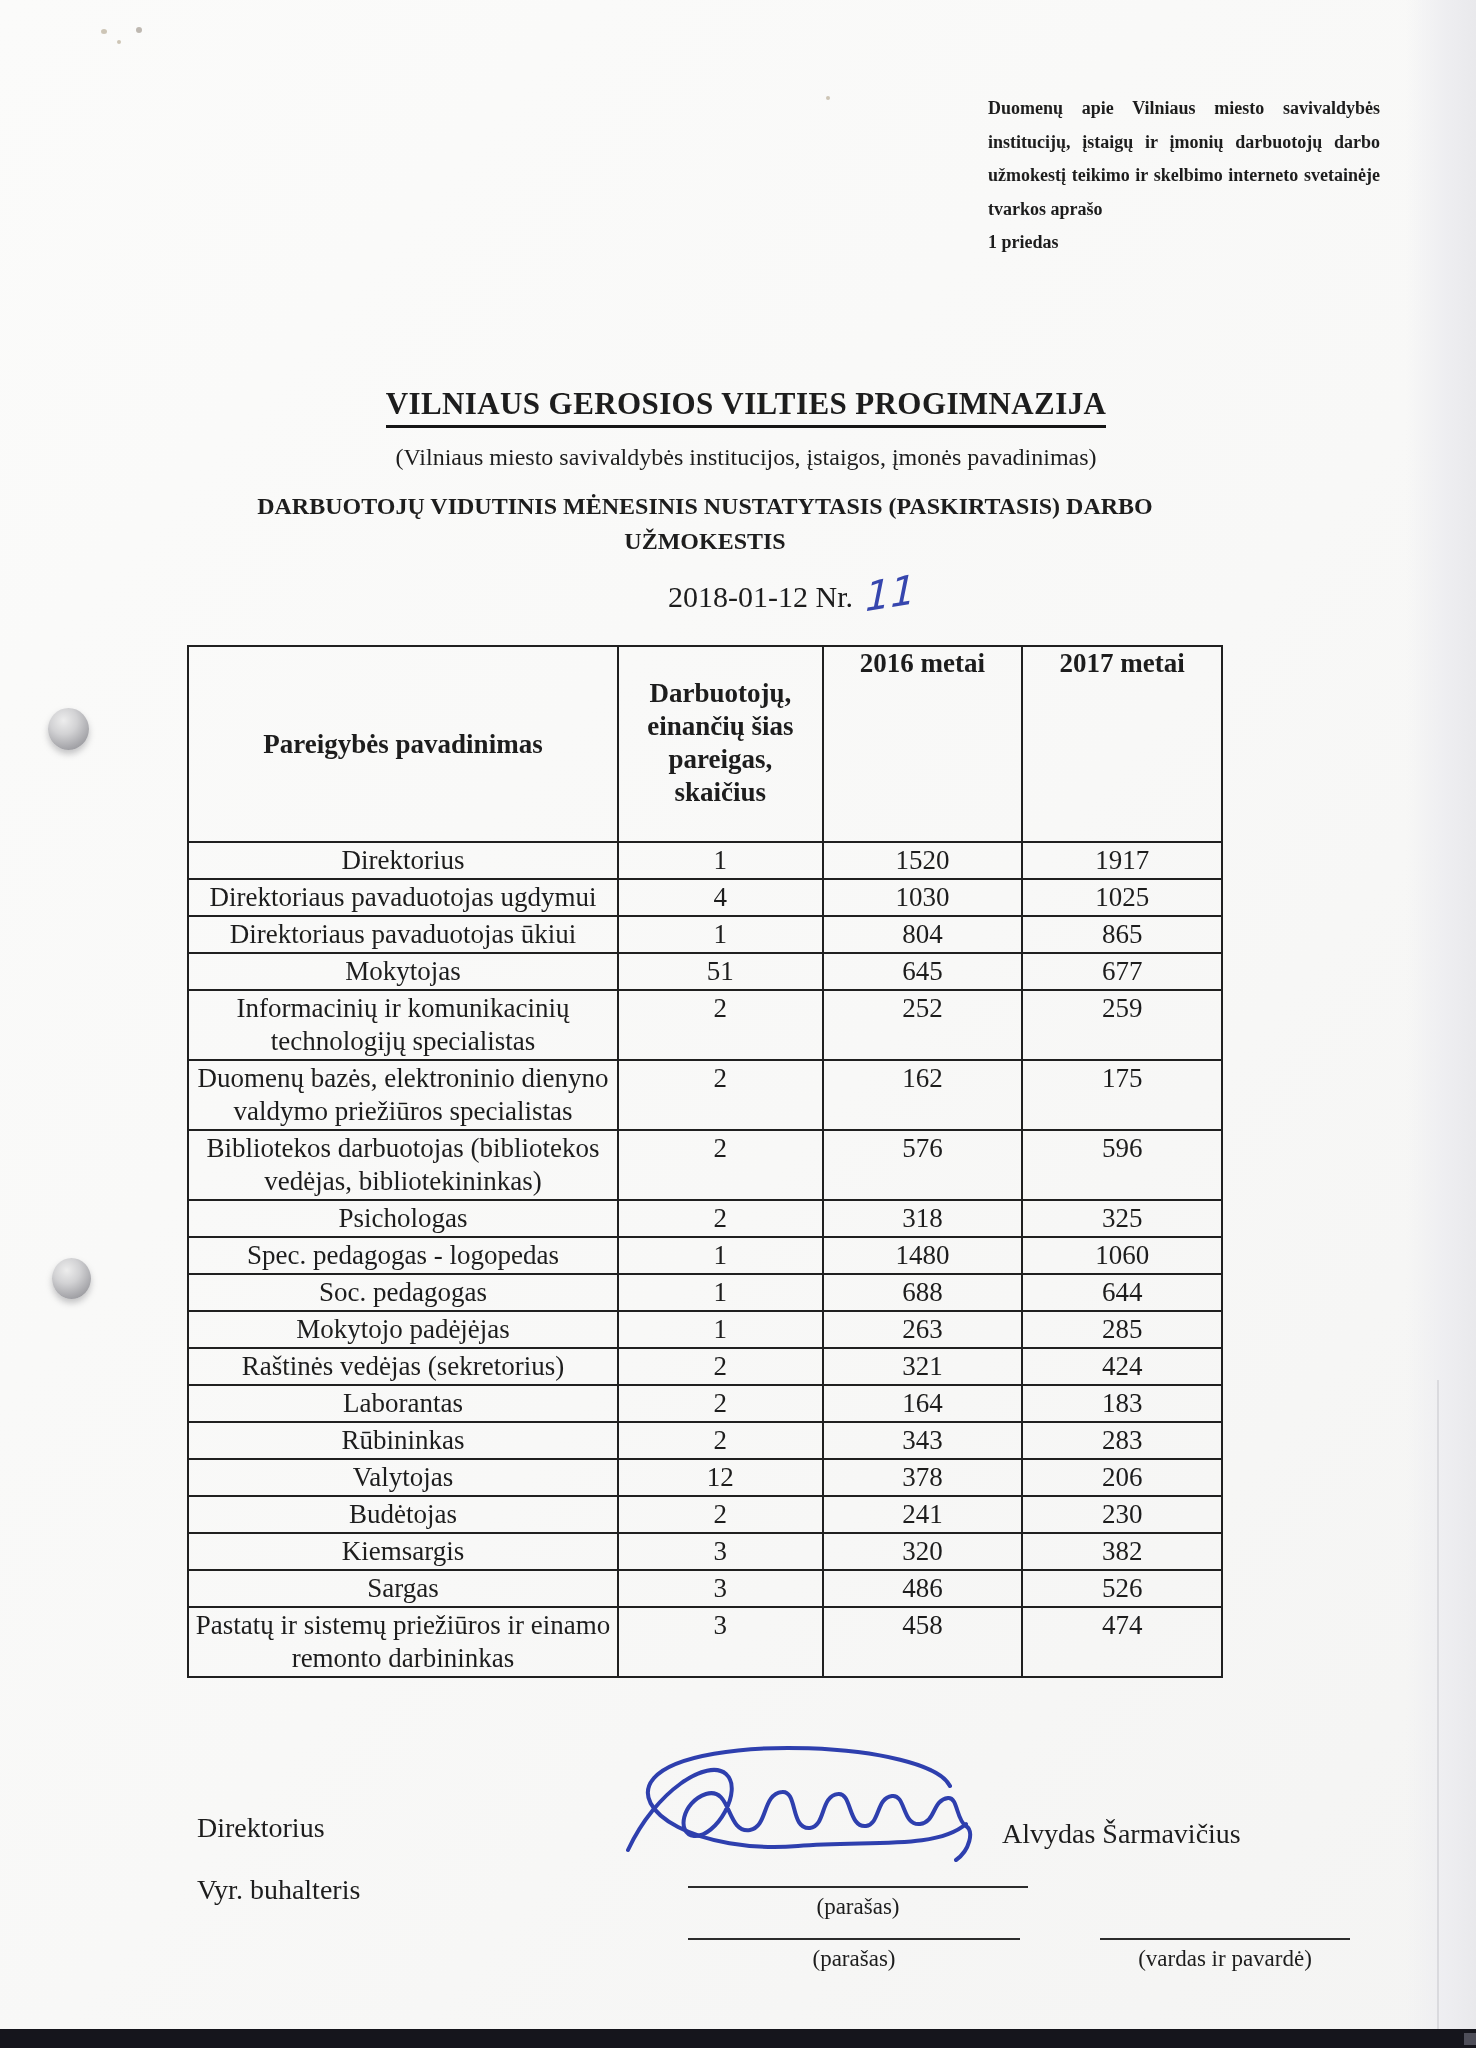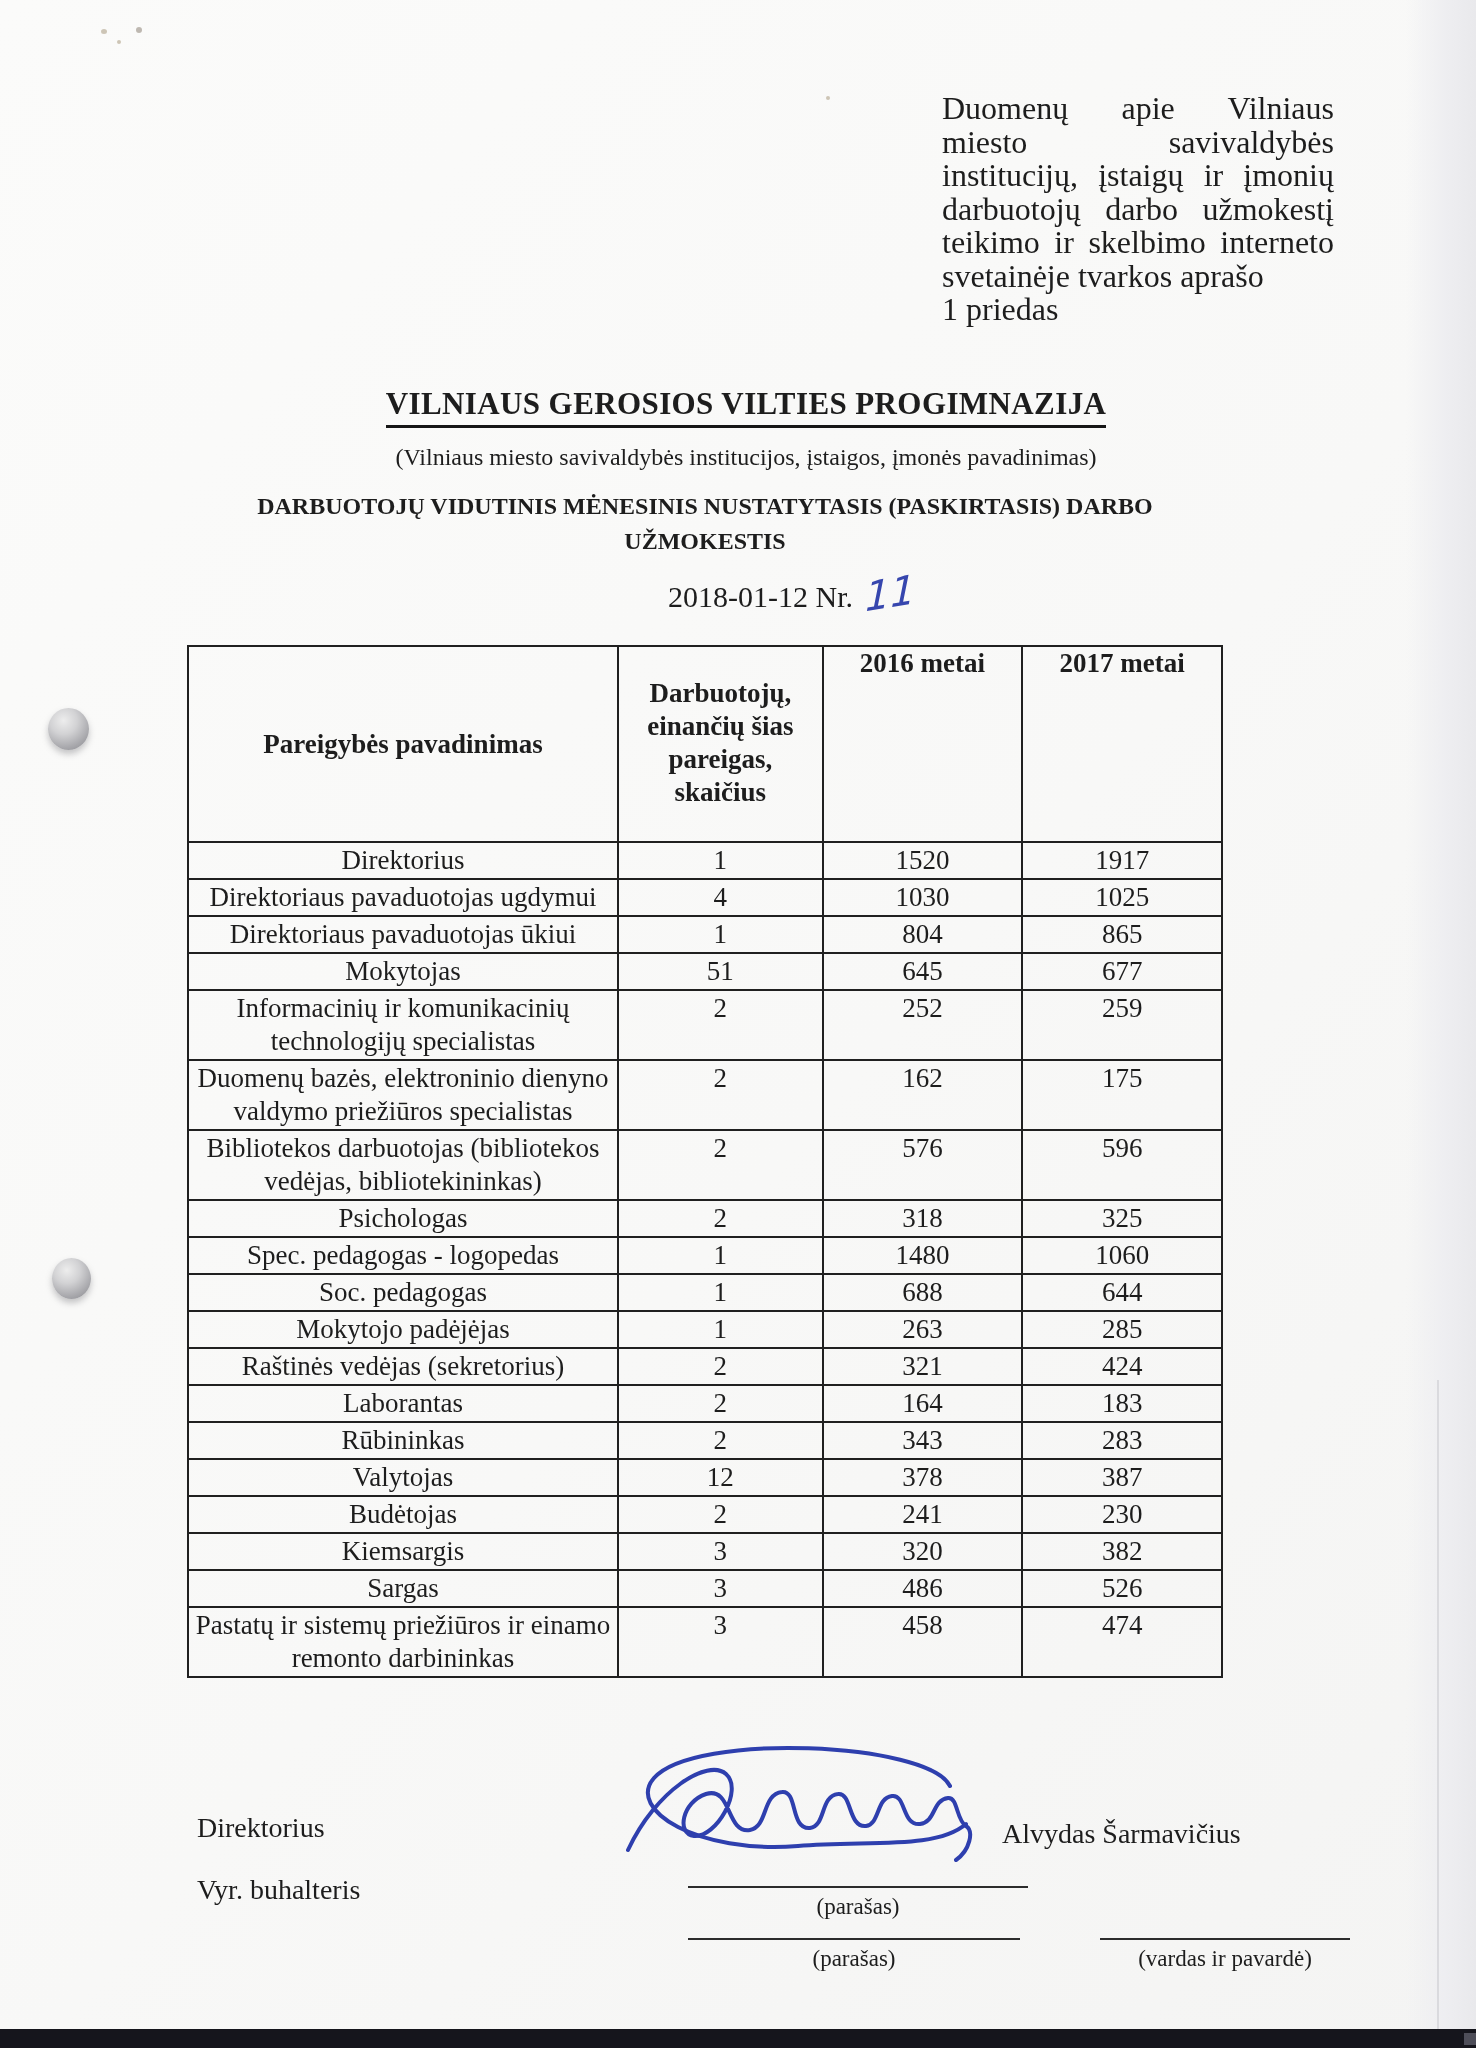--- a/index.html
+++ b/index.html
@@ -19,22 +19,22 @@
     box-shadow:0 4px 6px rgba(130,130,135,.45);}
   .hp1{left:48px;top:708px;width:41px;height:42px;}
   .hp2{left:52px;top:1258px;width:39px;height:41px;}
   .speck{position:absolute;border-radius:50%;background:#bdb39f;opacity:.75;}
   .sp1{left:101px;top:29px;width:6px;height:5px;}
   .sp2{left:117px;top:40px;width:4px;height:4px;}
   .sp3{left:136px;top:27px;width:6px;height:6px;background:#aaa298;}
   .sp4{left:826px;top:96px;width:4px;height:4px;}
 
   
-  .corner-note{position:absolute;left:942px;top:92px;width:392px;
-    font-size:32px;line-height:33.5px;}
+  .corner-note{position:absolute;left:988px;top:92px;width:392px;
+    font-size:18px;line-height:33.5px;font-weight:bold;}
   .corner-note .just{text-align:justify;}
 
   
   .center-band{position:absolute;left:0;width:1410px;text-align:center;margin-left:41px;}
   .inst-title-band{top:386px;}
   .inst-title{display:inline-block;font-size:31px;font-weight:bold;letter-spacing:.4px;
     border-bottom:3px solid #161616;padding-bottom:3px;}
   .inst-note-band{top:444px;font-size:24px;}
   .doc-title{position:absolute;left:185px;top:489px;width:1040px;text-align:center;
     font-size:24px;font-weight:bold;line-height:35px;}
@@ -178,21 +178,21 @@
     <tr>
       <td>Rūbininkas</td>
       <td>2</td>
       <td>343</td>
       <td>283</td>
     </tr>
     <tr>
       <td>Valytojas</td>
       <td>12</td>
       <td>378</td>
-      <td>387</td>
+      <td>206</td>
     </tr>
     <tr>
       <td>Budėtojas</td>
       <td>2</td>
       <td>241</td>
       <td>230</td>
     </tr>
     <tr>
       <td>Kiemsargis</td>
       <td>3</td>

